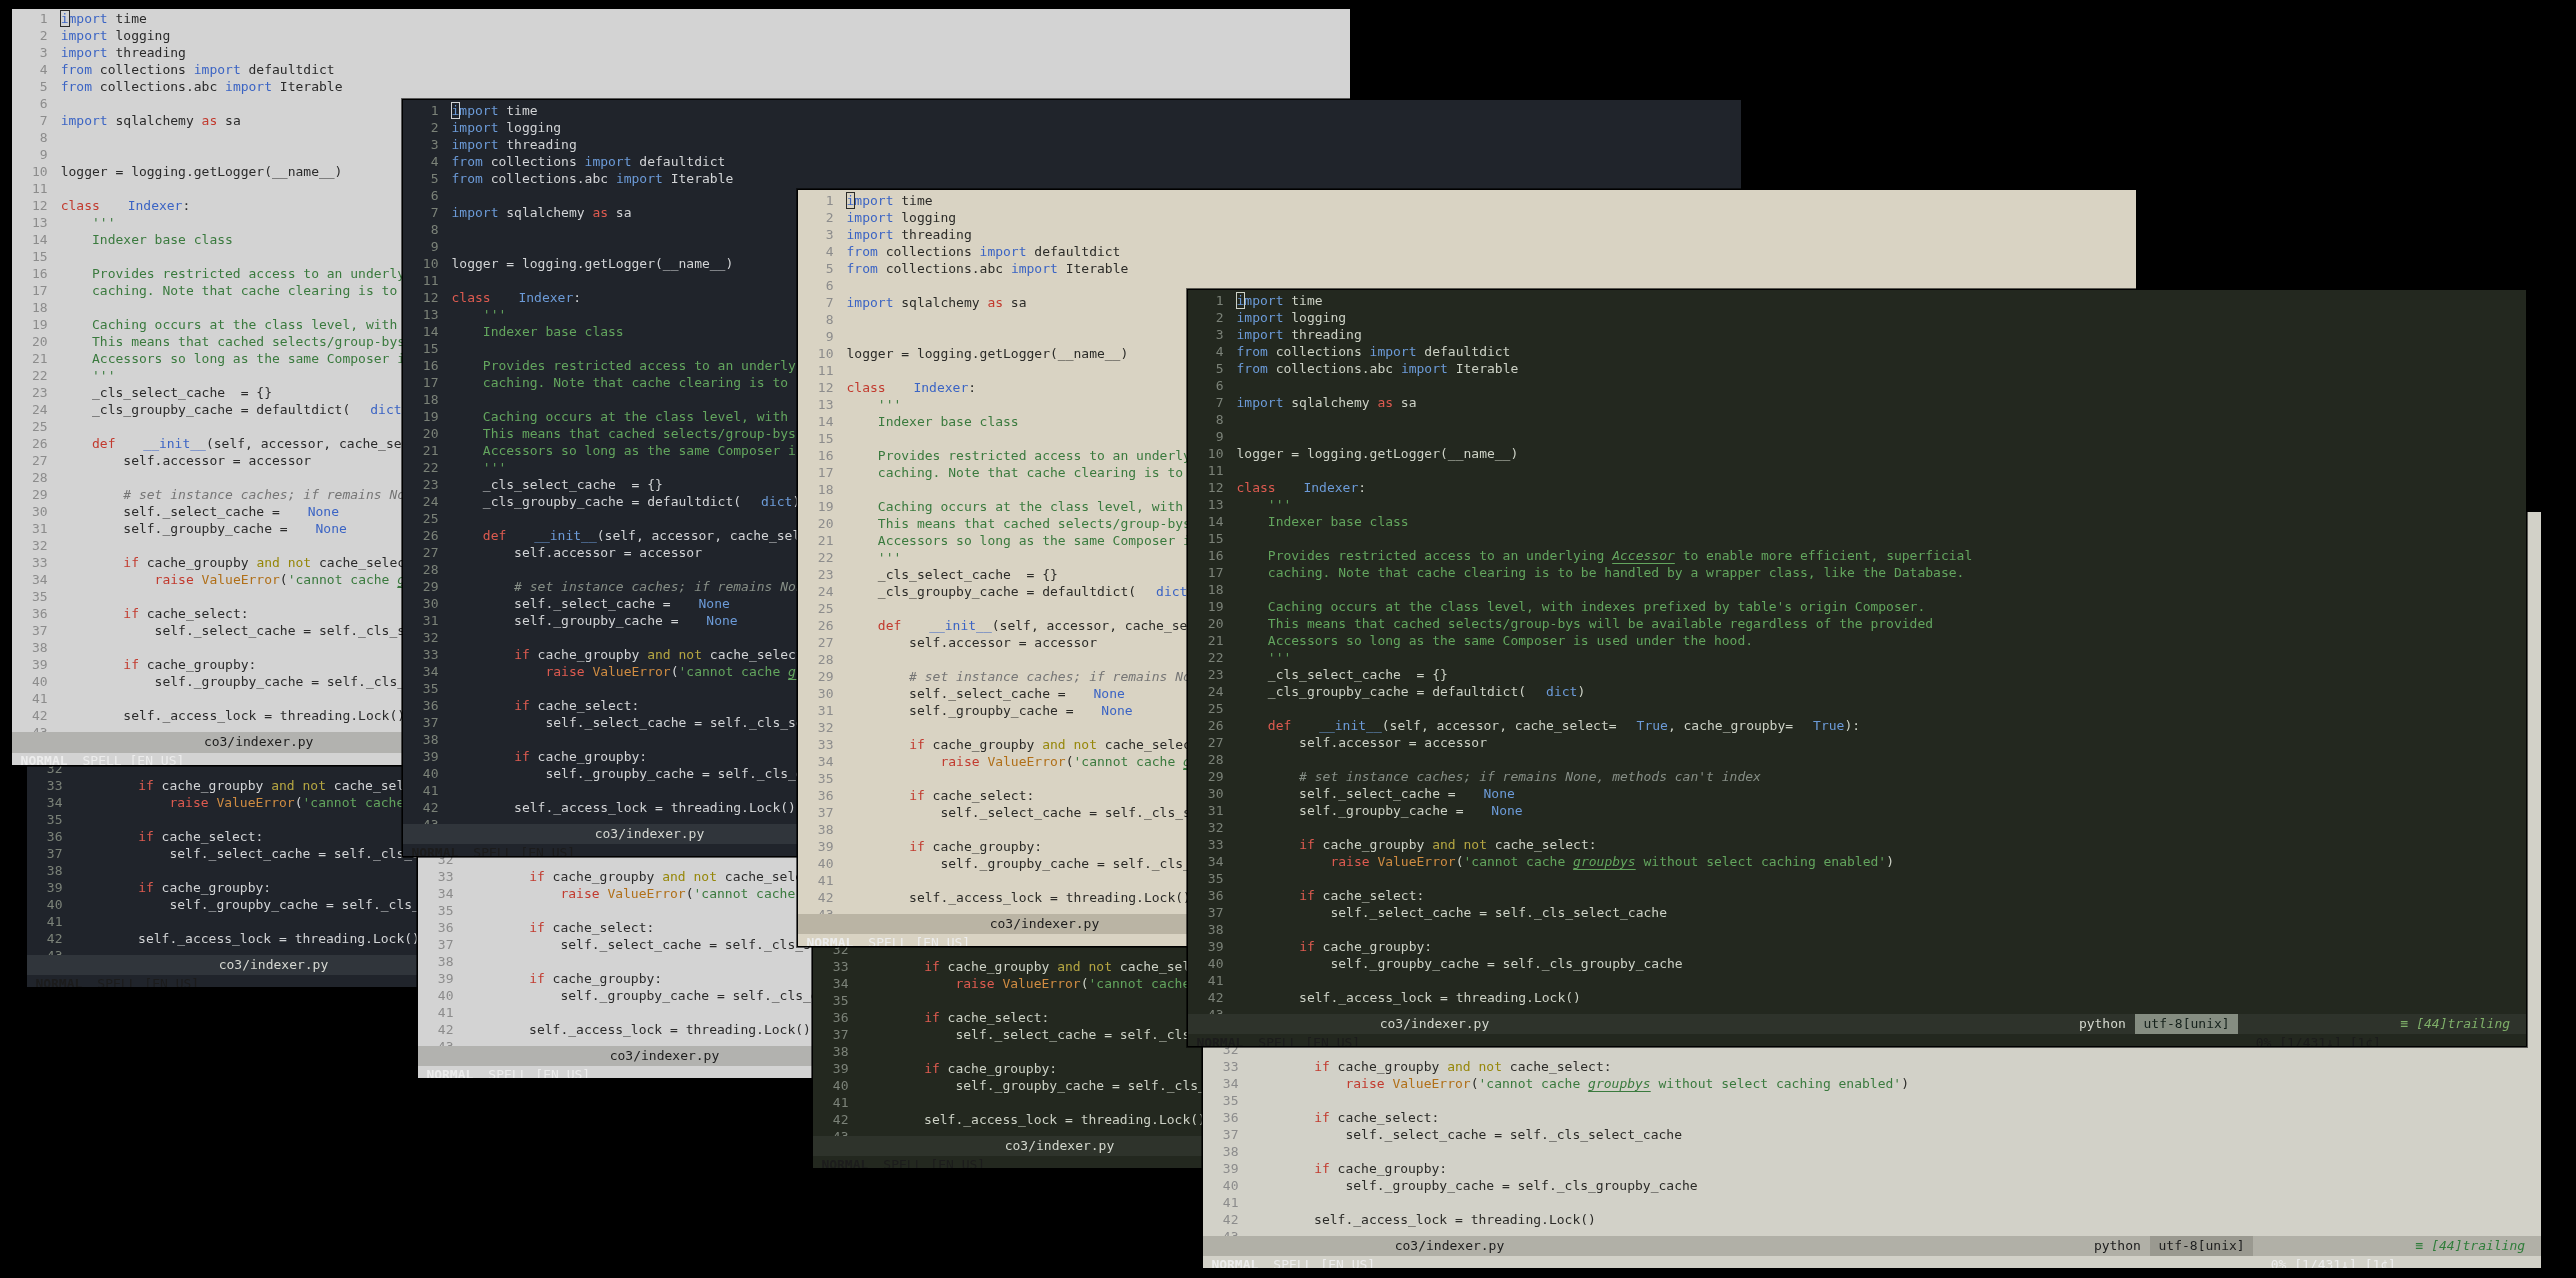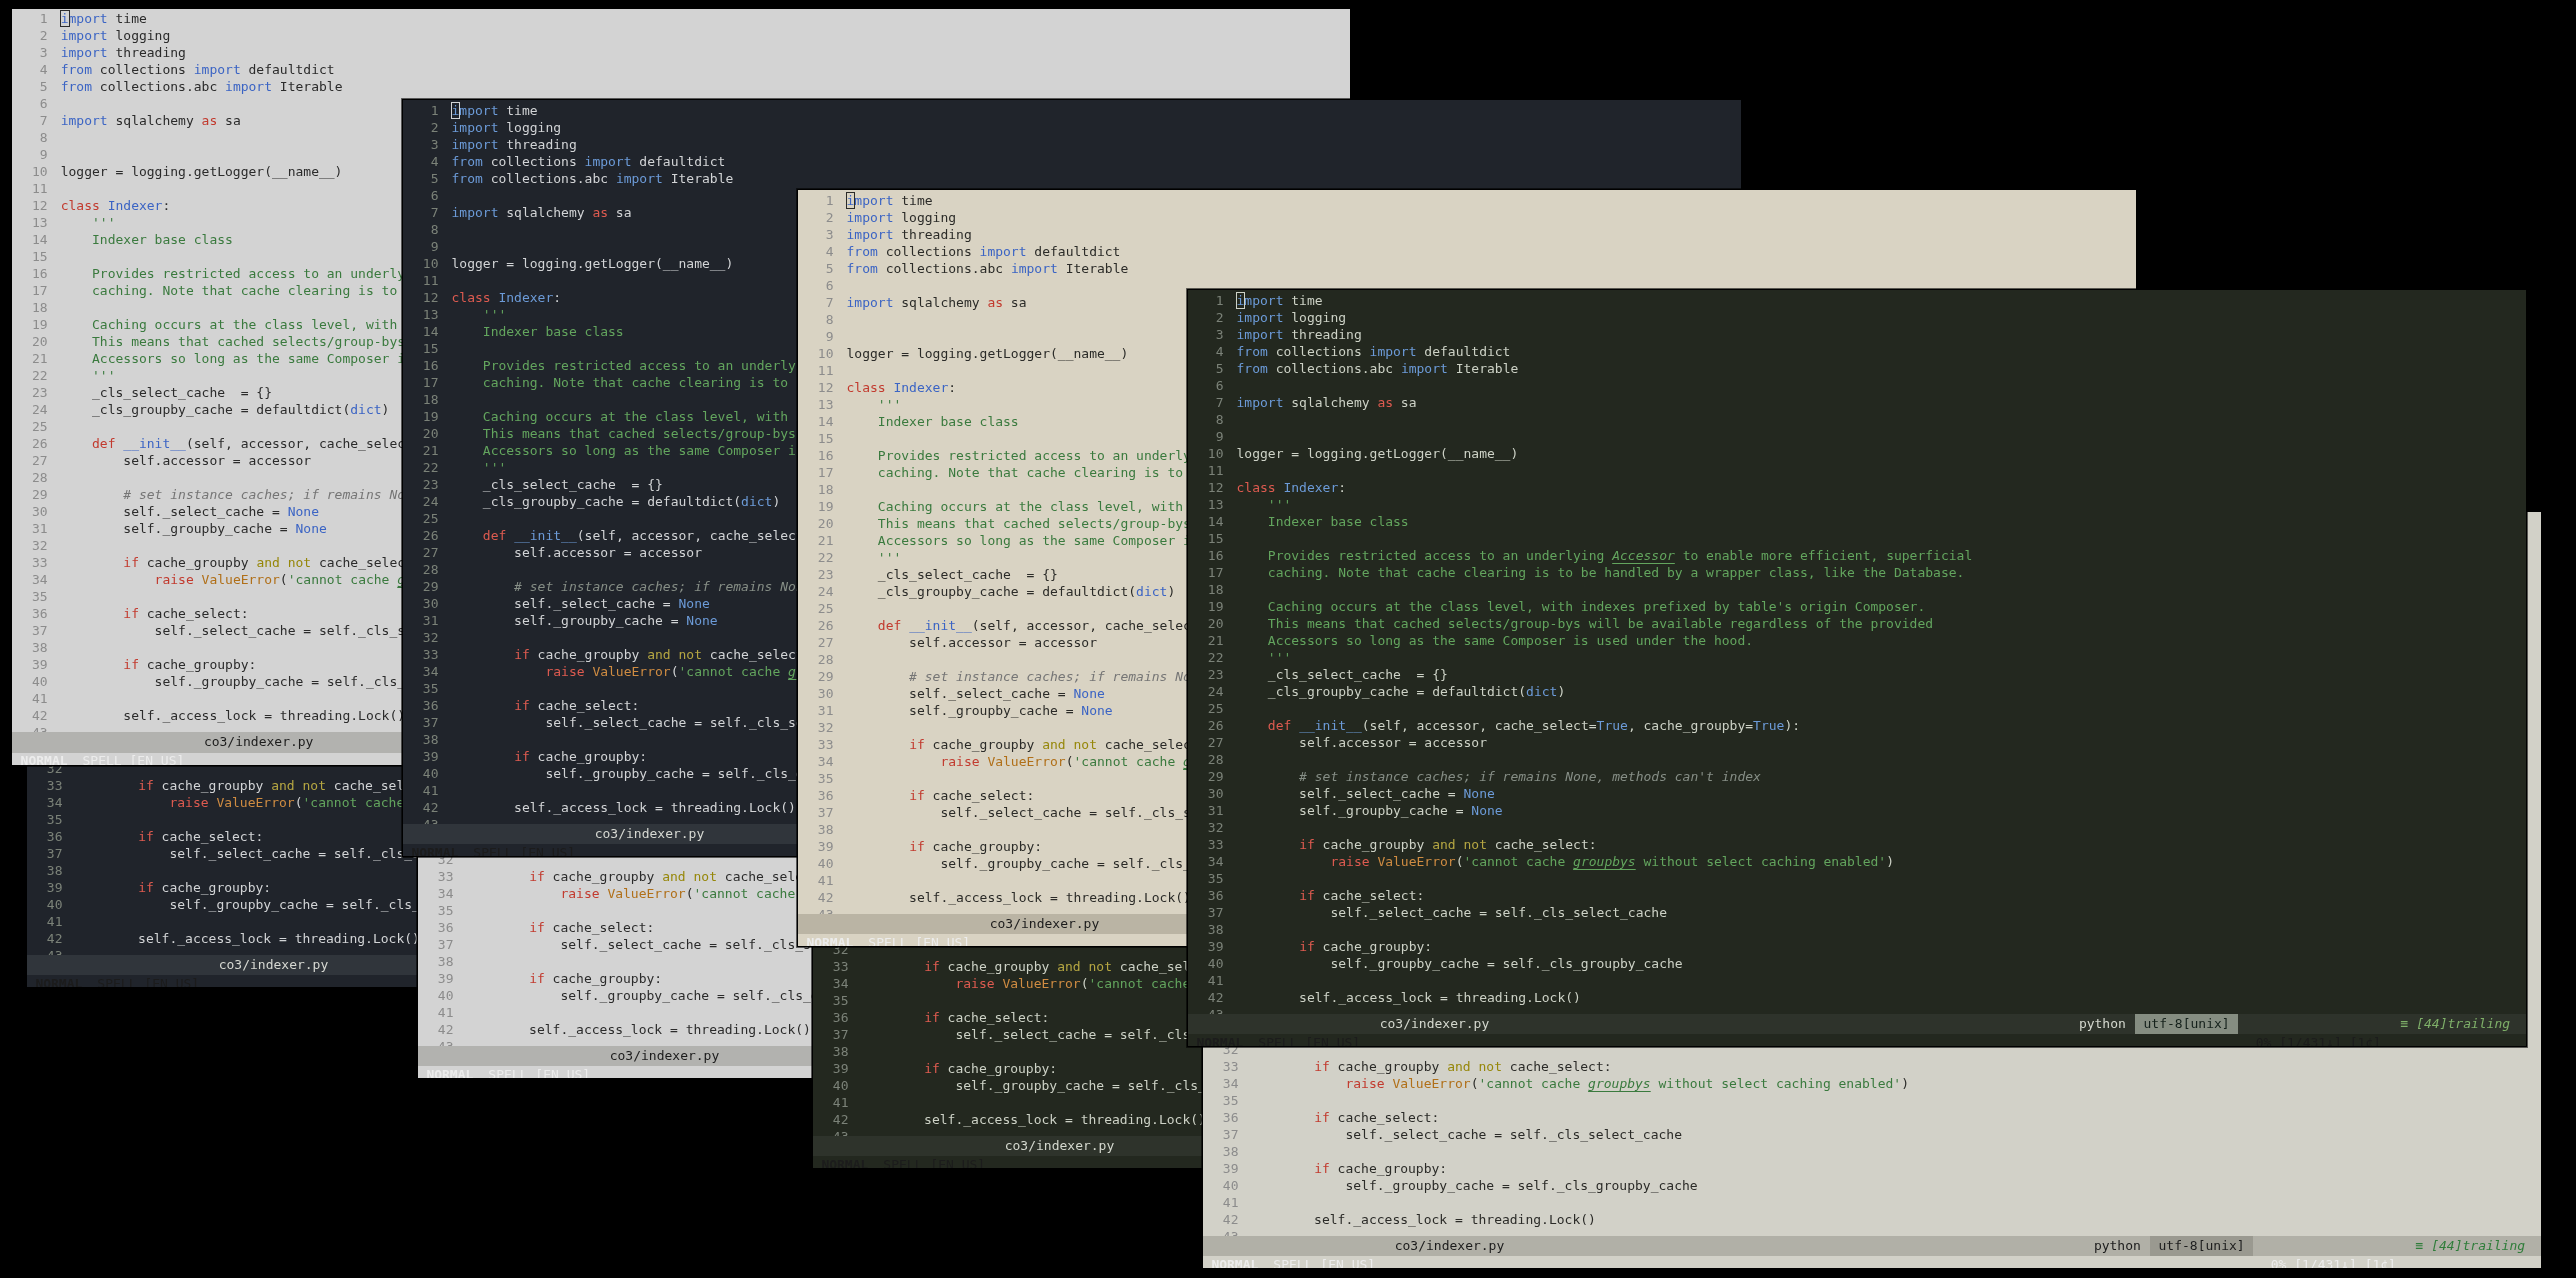--- a/index.html
+++ b/index.html
@@ -15,21 +15,21 @@
     box-shadow:0 0 0 0.9px rgba(0,0,0,.65);
   }
   .code-area{padding-top:1.9px;height:722px;overflow:hidden;}
   .line{display:flex;height:17px;white-space:pre;padding-left:7.5px;}
   .ln{flex:none;width:28px;text-align:right;color:var(--ln);margin-right:13px;user-select:none;}
   .txt{white-space:pre;}
 
   .tk-k{color:var(--kw);}
   .tk-r{color:var(--red);}
   .tk-o{color:var(--op);}
-  .tk-b{color:var(--blue);}
+  .tk-b{color:var(--blue);margin-left:20px;}
   .tk-g{color:var(--orange);}
   .tk-s{color:var(--str);}
   .tk-u{color:var(--str);text-decoration:underline;text-decoration-color:var(--str);text-underline-offset:2.8px;font-style:italic;}
   .tk-c{color:var(--com);font-style:italic;}
   .tk-n{color:var(--fg);}
   .tk-cur{color:var(--kw);outline:0.9px solid var(--fg);outline-offset:-0.9px;}
 
   .sb{height:20.5px;background:var(--barbg);display:flex;align-items:stretch;
       font-size:13px;line-height:20.5px;}
   .seg{padding:0 8.4px;display:flex;align-items:center;gap:0;}

